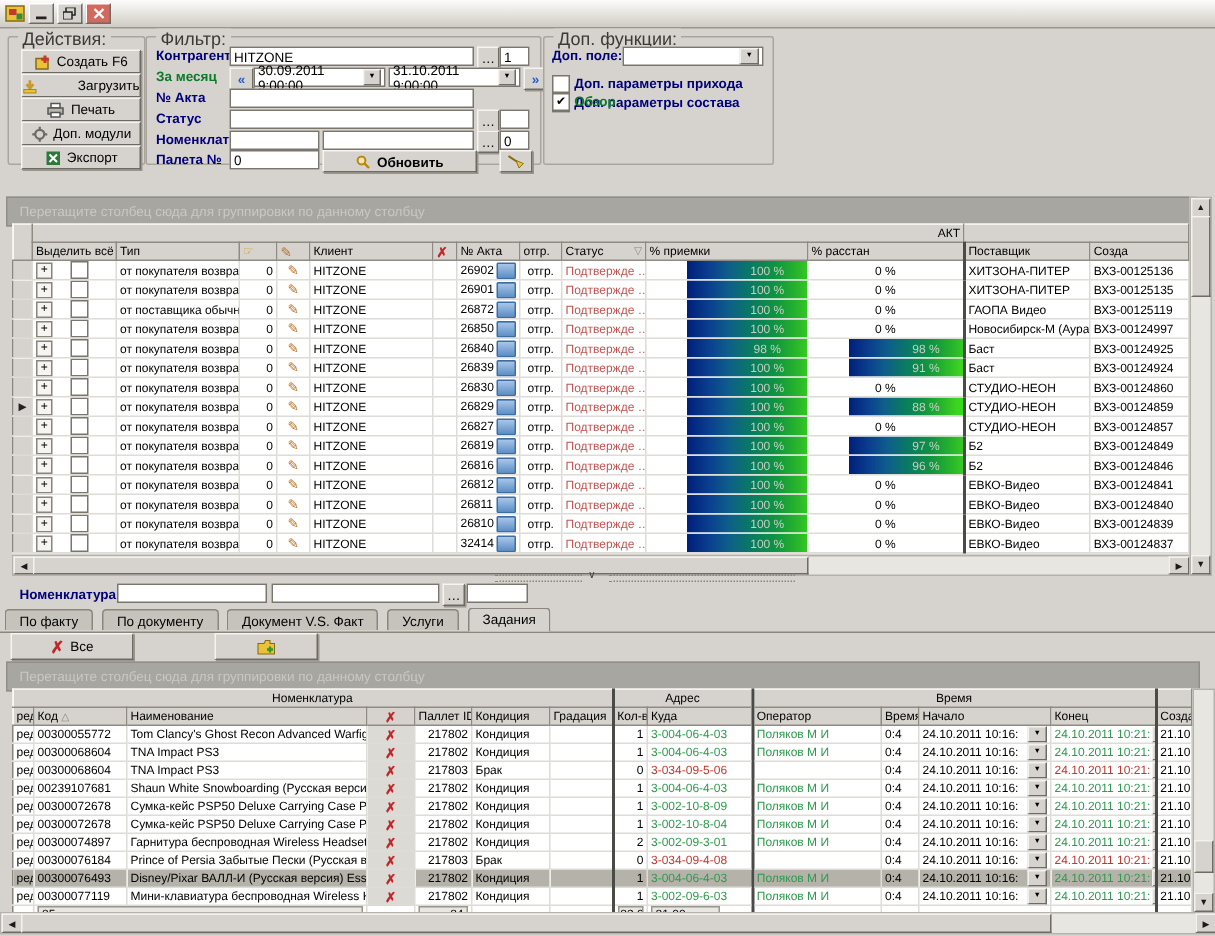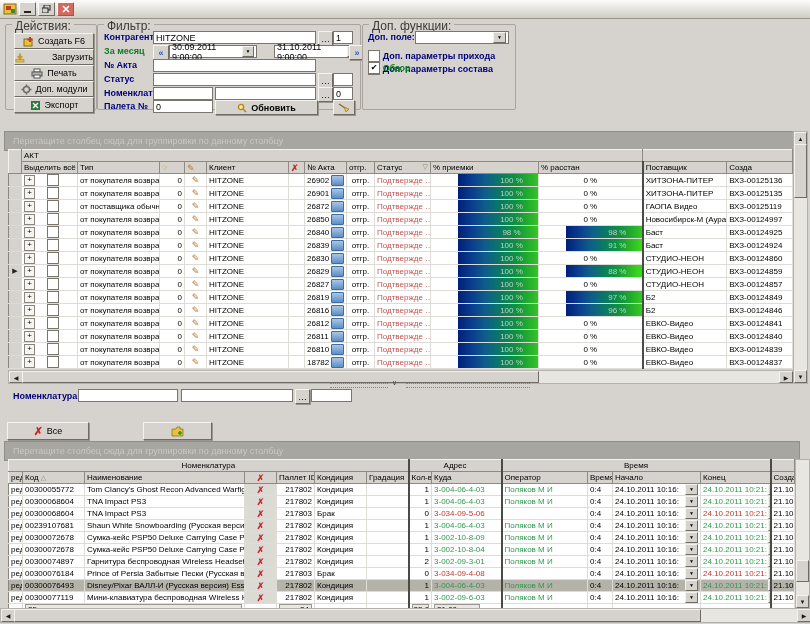--- a/index.html
+++ b/index.html
@@ -170,21 +170,21 @@
     <input class="abs field" style="left: 55px; top: 6px; width: 163px;" value="HITZONE">
     <span class="abs btn" style="left:220px;top:6px;width:13px;height:13px;">…</span>
     <input class="abs field" style="left: 235px; top: 6px; width: 20px;" value="1">
 
     <div class="abs lbl green" style="left:6px;top:21px;">За месяц</div>
     <span class="abs btn" style="left:55px;top:20px;width:14px;height:13px;color:#2a5ac8;font-weight:bold;">«</span>
     <span class="abs field" style="left:71px;top:20px;width:88px;display:flex;justify-content:space-between;align-items:center;">
       <span>30.09.2011 9:00:00</span>
         <span class="ddbtn">▼</span>
     </span>
-    <span class="abs field" style="left:176px;top:20px;width:88px;display:flex;justify-content:space-between;align-items:center;">
+    <span class="abs field" style="left:161px;top:20px;width:88px;display:flex;justify-content:space-between;align-items:center;">
       <span>31.10.2011 9:00:00</span>
         <span class="ddbtn">▼</span>
     </span>
     <span class="abs btn" style="left:251px;top:20px;width:14px;height:13px;color:#2a5ac8;font-weight:bold;">»</span>
 
     <div class="abs lbl" style="left:6px;top:35px;">№ Акта</div>
     <input class="abs field" style="left: 55px; top: 34px; width: 163px;" value="">
 
     <div class="abs lbl" style="left:6px;top:49px;">Статус</div>
     <input class="abs field" style="left: 55px; top: 48px; width: 163px;" value="">
@@ -251,21 +251,21 @@
       <col style="width:28px">
         <col style="width:56px">
         <col style="width:108px">
         <col style="width:104px">
       <col style="width:84px">
         <col style="width:66px">
     </colgroup>
     <thead>
       <tr>
         <th rowspan="2"></th>
-        <th colspan="11" style="text-align:left;">АКТ</th>
+        <th colspan="11" style="text-align:right;">АКТ</th>
         <th colspan="2"></th>
       </tr>
       <tr>
         <th>Выделить всё</th>
         <th>Тип</th>
         <th><span style="color:#c8960a;">☞</span></th>
         <th><span class="pencil">✎</span></th>
         <th>Клиент</th>
         <th><span class="xmark">✗</span></th>
         <th>№ Акта</th>
@@ -622,21 +622,21 @@
           <td class="">ВХЗ-00124839</td>
         </tr>
         <tr>
           <td class="c-ind"></td>
           <td class=""><span class="exp">+</span><span class="cbx" style="margin-left: 12px;"></span></td>
           <td class="">от покупателя возврат</td>
           <td class="rt">0</td>
           <td class="ct"><span class="pencil">✎</span></td>
           <td class="">HITZONE</td>
           <td class=""></td>
-          <td class=""><span>18782</span><span class="actico"></span></td>
+          <td class=""><span>32414</span><span class="actico"></span></td>
           <td class="ct">отгр.</td>
           <td class="status">Подтвержде …</td>
           <td class="" style="padding: 0px;">
             <div class="pcellwrap">
               <div class="pbar" style="width:100%"></div>
               <span class="plab">100 %</span>
             </div>
           </td>
           <td class="">
             <span class="zlab">0 %</span>
@@ -666,20 +666,27 @@
   </div>
 
   <div class="abs" style="left:0;top:388px;width:810px;height:16px;">
     <span class="abs lbl" style="left:13px;top:3px;">Номенклатура</span>
     <input class="abs field" style="left: 78px; top: 1px; width: 100px;" value="">
     <input class="abs field" style="left: 181px; top: 1px; width: 112px;" value="">
     <span class="abs btn" style="left:295px;top:1px;width:13px;height:13px;">…</span>
     <input class="abs field" style="left: 311px; top: 1px; width: 41px;" value="">
   </div>
 
+  <div class="tabrow" style="top:404px;height:17px;">
+    <span class="tab">По факту</span>
+    <span class="tab">По документу</span>
+    <span class="tab">Документ V.S. Факт</span>
+    <span class="tab">Услуги</span>
+    <span class="tab active">Задания</span>
+  </div>
 
   <div class="abs" style="left:0;top:421px;width:810px;height:20px;">
     <div class="abs btn" style="left:7px;top:1px;width:80px;height:16px;">
       <span class="xmark" style="font-size:11px;">✗</span>
       <span>Все</span>
     </div>
     <div class="abs btn" style="left:143px;top:1px;width:67px;height:16px;">
       <svg width="13" height="11" viewBox="0 0 13 11">
           <path d="M1 3 h4 l1 -2 h3 v2 h3 v7 h-11 z" fill="#e8c23a" stroke="#8a6a10" stroke-width=".7"></path>
           <path d="M9 5 v4 M7 7 h4" stroke="#2a9a2a" stroke-width="1.6"></path>

